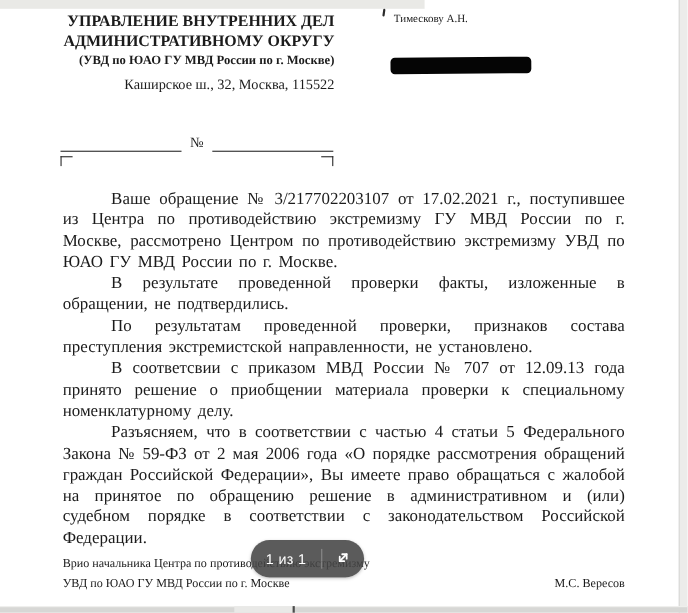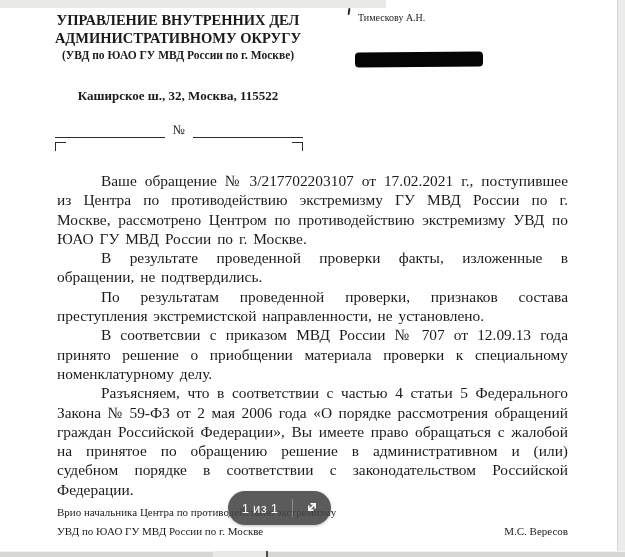--- a/index.html
+++ b/index.html
@@ -28,25 +28,25 @@
     background:#e9e9e7; border-right:2px solid #4c4c4c;
   }
   .scan-artifact {
     position:absolute; left:348px; top:8px; width:2px; height:7px;
     background:#2a2a2a; transform:rotate(8deg); border-radius:1px;
   }
 
   
   .letterhead {
     position:absolute; left:52px; top:12px; width:252px;
-    text-align:center; font-weight:bold;
+    text-align:right; font-weight:bold;
   }
   .lh-line1, .lh-line2, .lh-line3 { font-size:14.5px; line-height:17.5px; }
   .lh-line4 { font-size:11.5px; line-height:16px; }
-  .lh-address-block { margin-top:25px; font-weight:bold; }
+  .lh-address-block { margin-top:6px; font-weight:normal; }
   .lh-address, .lh-contact { font-size:13px; line-height:16.5px; }
 
   .number-row {
     position:absolute; left:55px; top:122px; width:248px;
     display:flex; align-items:flex-end; font-size:13px;
   }
   .number-row .fill-line {
     flex:1; border-bottom:1px solid #2a2a2a; height:14px;
   }
   .number-row .num-sign { padding:0 8px; }

